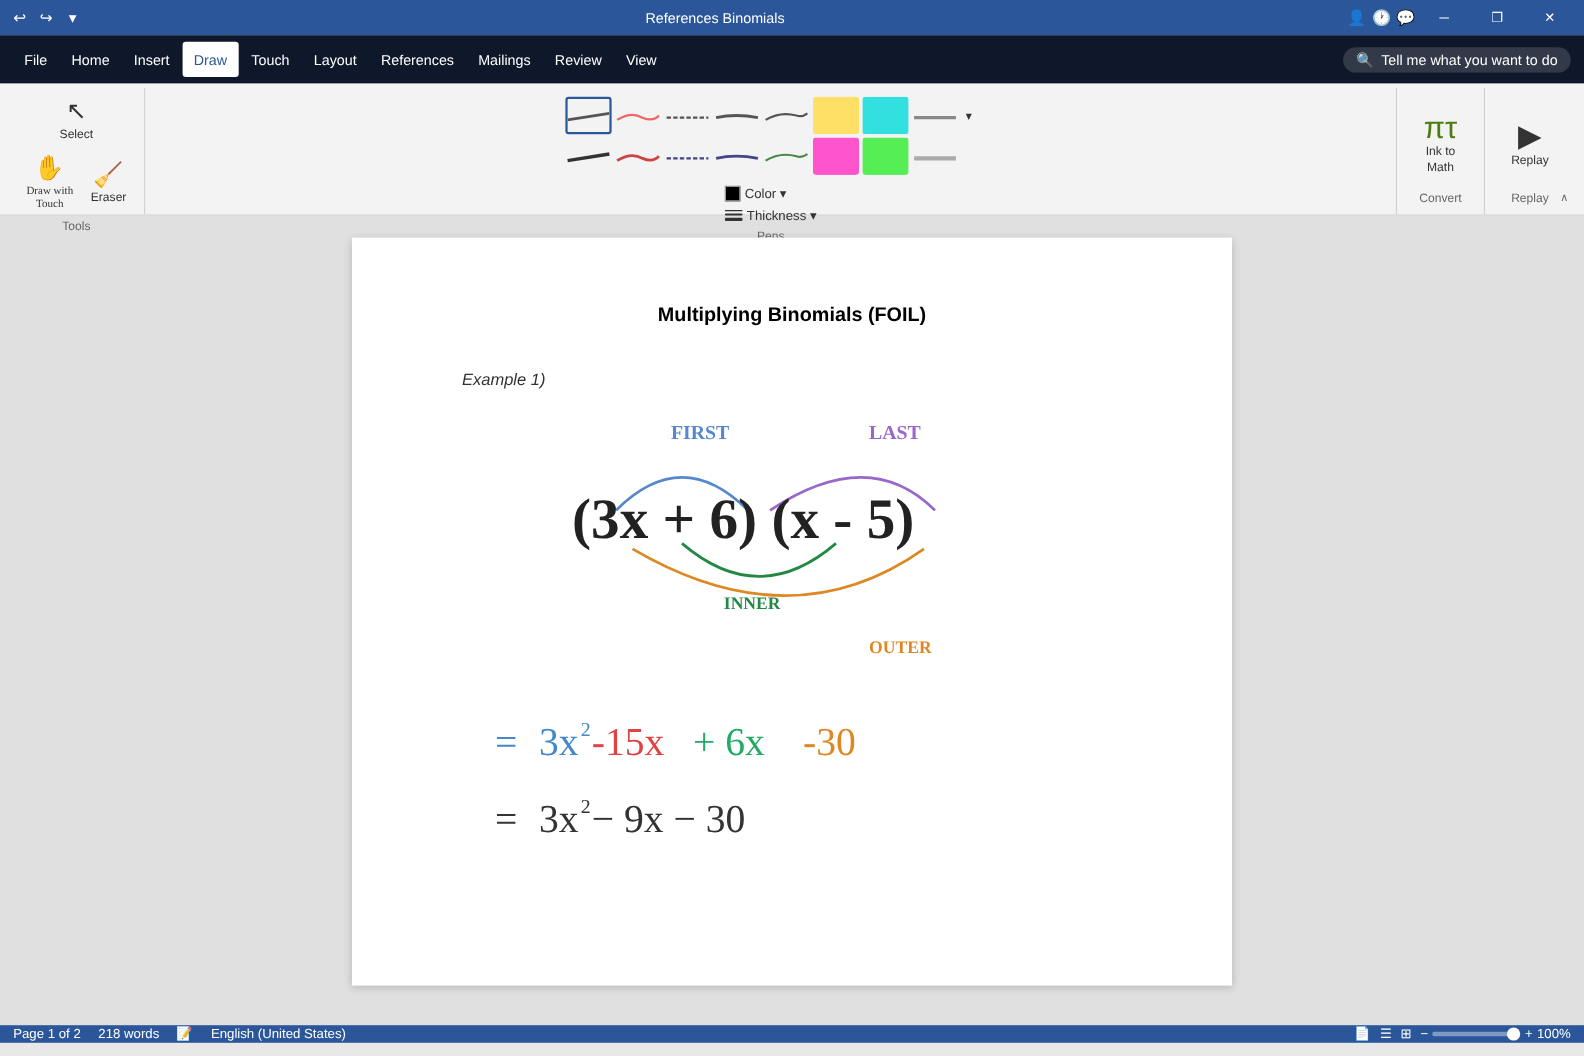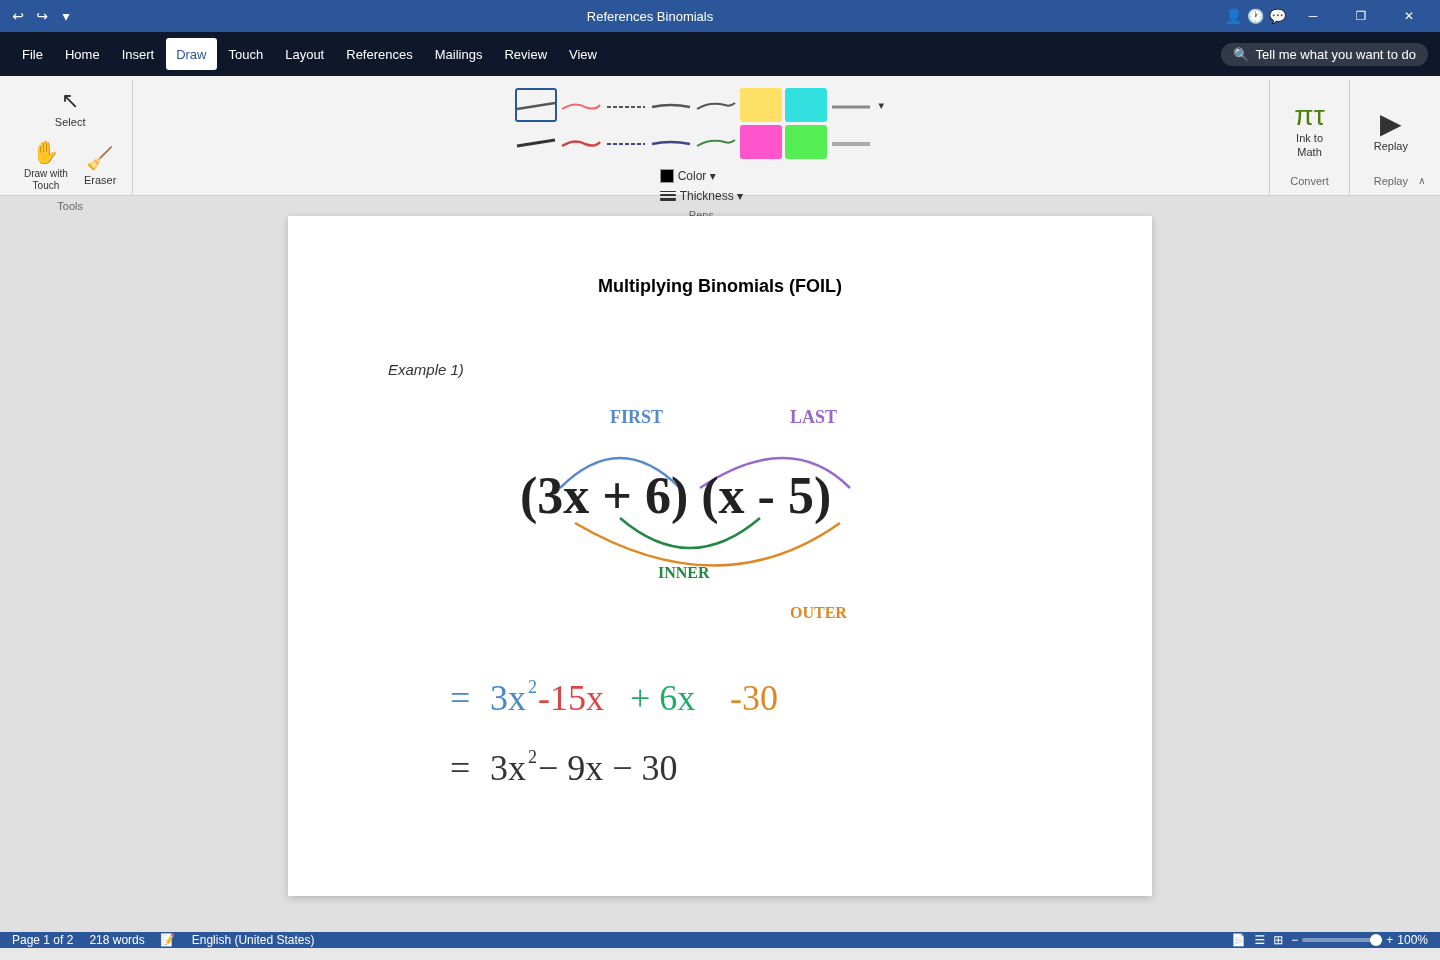--- a/index.html
+++ b/index.html
@@ -154,21 +154,21 @@
       background: #e0e0e0;
       display: flex;
       align-items: flex-start;
       justify-content: center;
       padding: 20px;
       overflow: auto;
     }
 
     
     .document {
-      width: 864px;
+      width: 800px;
       min-height: 680px;
       background: white;
       box-shadow: 0 2px 8px rgba(0,0,0,0.2);
       padding: 60px 80px;
       position: relative;
     }
 
     .doc-title {
       text-align: center;
       font-size: 18px;
@@ -176,21 +176,20 @@
       margin-bottom: 40px;
     }
 
     .example-label {
       font-style: italic;
       font-size: 15px;
       color: #333;
       position: absolute;
       left: 80px;
       top: 200px;
-      margin-top: 24px;
     }
 
     
     .status-bar {
       height: 16px;
       background: #2b579a;
       display: flex;
       align-items: center;
       padding: 0 12px;
       color: white;
@@ -276,21 +275,21 @@
   <div class="ribbon-group">
     <div class="ribbon-tools">
       <div class="ribbon-btn">
         <span class="ribbon-icon">↖</span>
         <span>Select</span>
       </div>
     </div>
     <div class="ribbon-btn" style="flex-direction:row;gap:8px;">
       <div class="ribbon-btn" style="align-items:center;">
         <span class="ribbon-icon">✋</span>
-        <span style="font-size:10px;text-align:center;line-height:1.2;">Draw with<br>Touch</span>
+        <span style="font-size:10px;text-align:center;line-height:1.2;font-family:Liberation Serif, serif;">Draw with<br>Touch</span>
       </div>
       <div class="ribbon-btn">
         <span class="ribbon-icon">🧹</span>
         <span>Eraser</span>
       </div>
     </div>
     <div class="ribbon-group-label">Tools</div>
   </div>
 
   <div class="ribbon-group" style="flex:1; border-right:1px solid #d0d0d0; padding:4px;">

